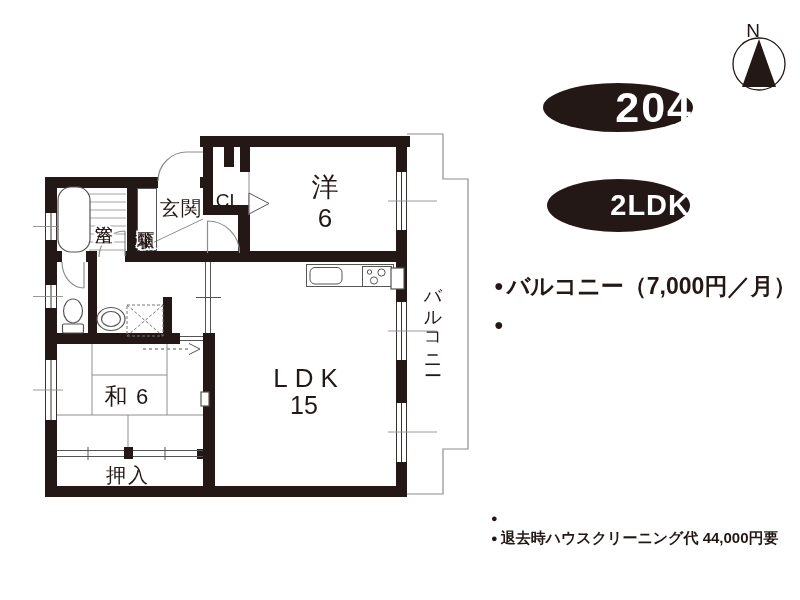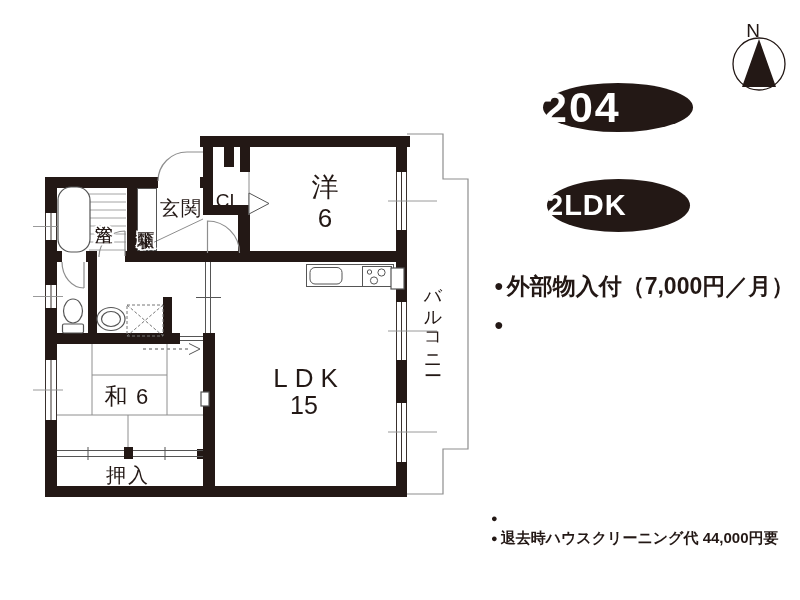--- a/index.html
+++ b/index.html
@@ -1,19 +1,19 @@
 <!DOCTYPE html>
 <html><head>
 <meta charset="utf-8">
 <style>
   html,body{margin:0;padding:0;}
   body{width:800px;height:600px;background:#fff;font-family:"Liberation Sans","DejaVu Sans",sans-serif;}
   .stage{position:relative;width:800px;height:600px;background:#fff;overflow:hidden;}
   .plan-svg{position:absolute;left:0;top:0;}
-  .badge{position:absolute;background:#231815;border-radius:50%;display:flex;align-items:center;justify-content:flex-start;color:#fff;font-weight:bold;}
+  .badge{position:absolute;background:#231815;border-radius:50%;display:flex;align-items:center;justify-content:flex-end;color:#fff;font-weight:bold;}
   .badge-204{left:543px;top:83px;width:150px;height:49px;font-size:43px;letter-spacing:2px;}
   .badge-2ldk{left:547px;top:179px;width:143px;height:53px;font-size:29px;letter-spacing:1px;}
   .textcol{position:absolute;color:#231815;}
   .highlights{left:494px;top:271px;font-size:23px;font-weight:700;}
   .notes{left:491px;top:509px;font-size:15px;font-weight:700;}
   .t-item{display:flex;align-items:center;white-space:nowrap;}
   .highlights .t-item{margin-bottom:9px;height:30px;}
   .notes .t-item{margin-bottom:2px;height:18px;}
   .bullet{display:inline-block;margin-right:3px;}
   .highlights .bullet{font-size:16px;}
@@ -206,21 +206,21 @@
 <div class="badge badge-204">
   <span>204</span>
 </div>
 <div class="badge badge-2ldk">
   <span>2LDK</span>
 </div>
 
 <div class="textcol highlights">
   <div class="t-item">
     <span class="bullet">●</span>
-    <span>外部物入付（7,000円／月）</span>
+    <span>バルコニー（7,000円／月）</span>
   </div>
   <div class="t-item">
     <span class="bullet">●</span>
   </div>
 </div>
 
 <div class="textcol notes">
   <div class="t-item">
     <span class="bullet">●</span>
   </div>

